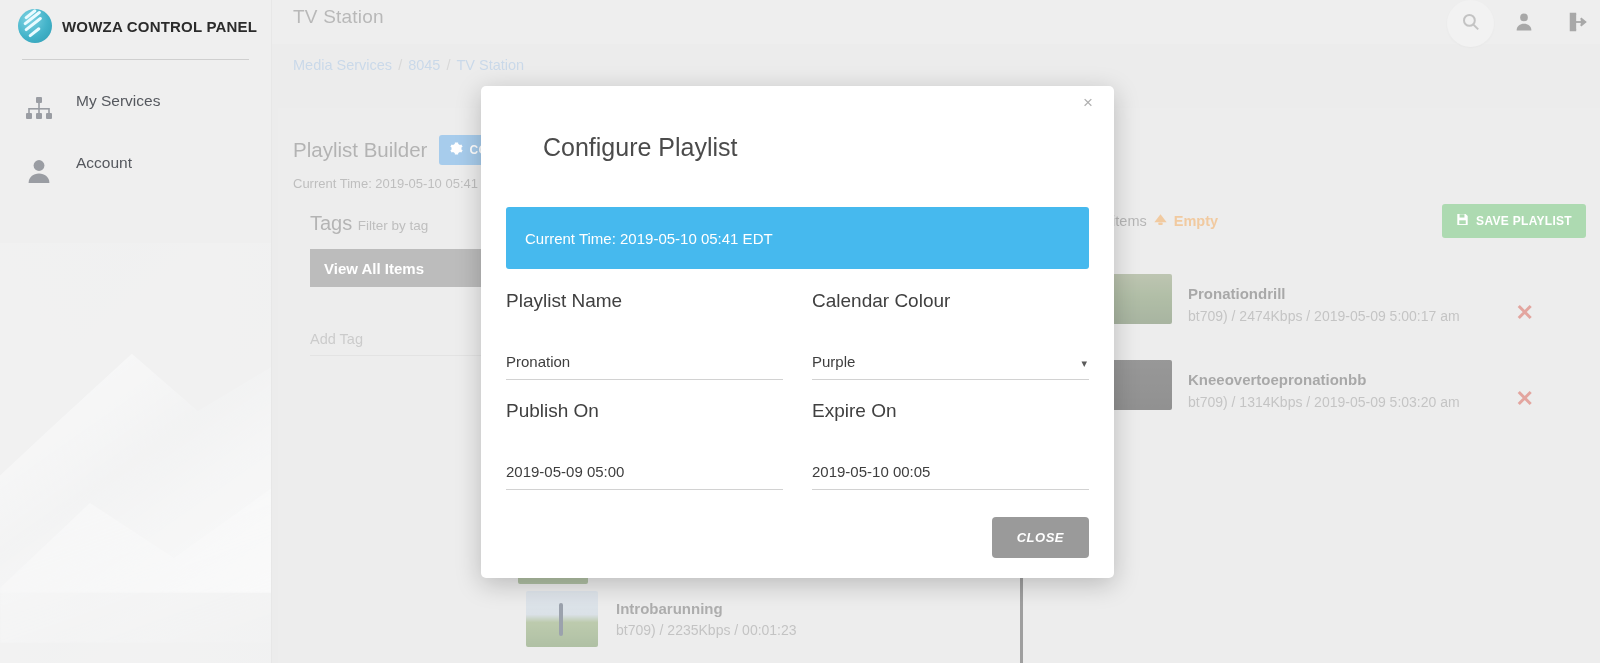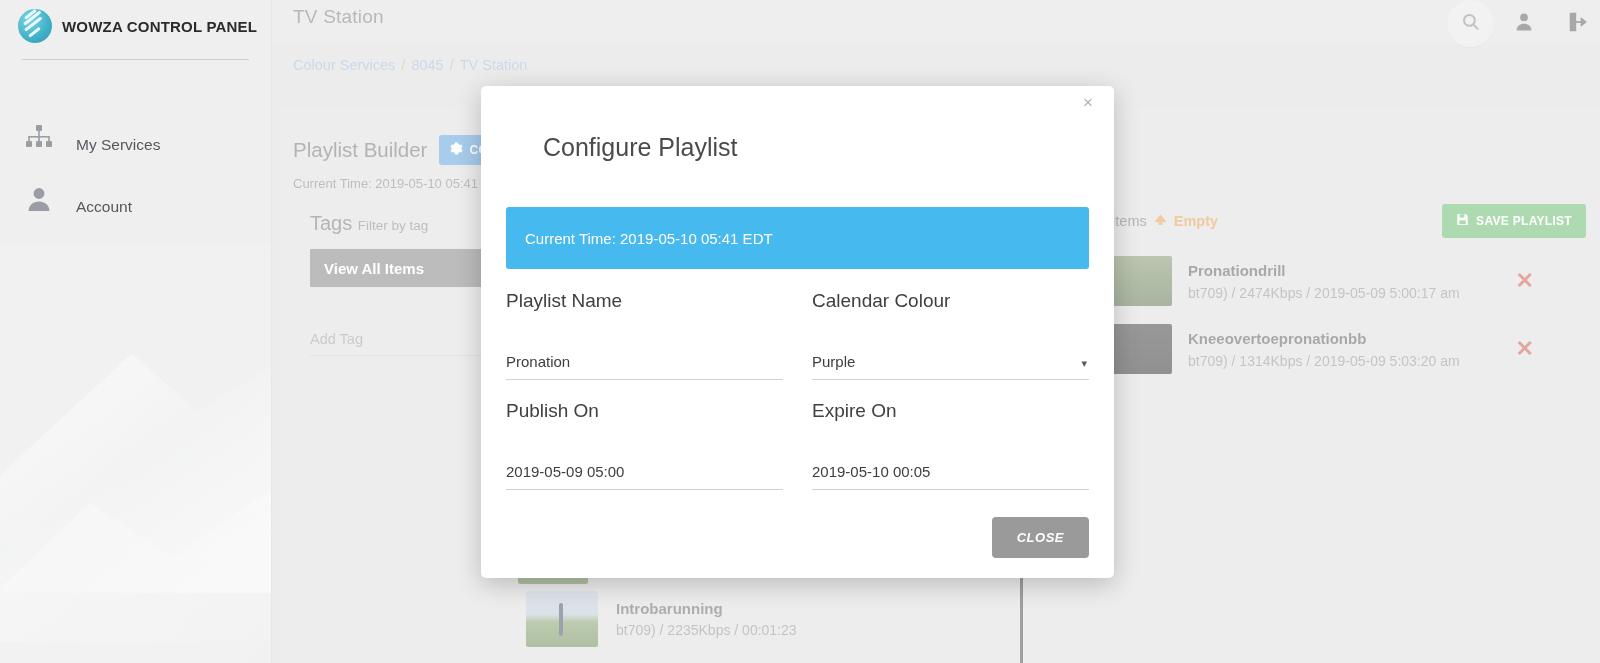--- a/index.html
+++ b/index.html
@@ -62,21 +62,21 @@
   .brand-title {
     font-size: 15px; font-weight: bold; letter-spacing: .2px; color: #2b2b2b;
     white-space: nowrap;
   }
   .side-divider {
     position: relative; z-index: 3;
     margin: 7px 22px 0 22px; height: 1px; background: #cfcfcf;
   }
   .nav { position: relative; z-index: 3; margin-top: 32px; }
   .nav-item {
-    display: flex; align-items: flex-end; gap: 20px;
+    display: flex; align-items: flex-start; gap: 20px;
     height: 62px; padding-left: 22px; cursor: pointer;
     color: #5d6066;
   }
   .nav-item .nav-label { font-size: 15.5px; color: #55585e; }
   .nav-icon { width: 34px; height: 34px; display: flex; align-items: center; justify-content: center; }
   .nav-icon svg { fill: #9a9da3; }
 
   
   #topbar {
     position: absolute; left: 272px; top: 0; right: 0; height: 44px;
@@ -191,21 +191,21 @@
   #items-count .empty { color: #e08a2e; font-weight: bold; }
   #save-playlist-btn {
     display: inline-flex; align-items: center; gap: 7px;
     background: #4aad52; color: #fff; border: 0; border-radius: 3px;
     font-size: 12px; font-weight: bold; letter-spacing: .3px;
     padding: 9px 14px; cursor: pointer;
     font-family: "Liberation Sans", sans-serif;
   }
   #save-playlist-btn svg { fill: #fff; }
   .pl-row {
-    display: flex; align-items: center; gap: 16px; margin-top: 18px; position: relative;
+    display: flex; align-items: flex-end; gap: 16px; margin-top: 36px; position: relative;
   }
   .pl-thumb { width: 72px; height: 50px; border-radius: 2px; overflow: hidden; flex: 0 0 auto; }
   .pl-name { font-size: 15px; font-weight: bold; color: #3f3f3f; }
   .pl-sub  { font-size: 14px; color: #7d7d7d; margin-top: 6px; }
   .pl-del  { position: absolute; right: 52px; color: #c0392b; font-size: 22px; font-weight: bold; cursor: pointer; line-height: 1; }
 
   
   #overlay {
     position: absolute; inset: 0; background: rgba(255,255,255,0.55);
   }
@@ -330,21 +330,21 @@
     <div class="top-icon" id="logout-icon">
       <svg width="22" height="22" viewBox="0 0 24 24" fill="none" stroke="#3f3f3f" stroke-width="2">
         <path d="M10 3H4v18h6"></path>
         <path d="M15 8l5 4-5 4"></path>
         <path d="M9.5 12H20"></path>
       </svg>
     </div>
   </div>
 
   <div id="breadcrumb">
-    <a>Colour Services</a><span class="sep">/</span><a>8045</a><span class="sep">/</span><a>TV Station</a>
+    <a>Media Services</a><span class="sep">/</span><a>8045</a><span class="sep">/</span><a>TV Station</a>
   </div>
 
   <div id="main-panel">
 
     <div id="builder-head">
       <div id="builder-title">Playlist Builder</div>
       <button id="configure-btn">
         <span>
           <svg width="13" height="13" viewBox="0 0 24 24">
             <path d="M12 8.2a3.8 3.8 0 100 7.6 3.8 3.8 0 000-7.6zm9.2 3.8c0-.6-.06-1.2-.16-1.76l2.3-1.7-2.3-3.98-2.7 1.1a9.4 9.4 0 00-3.04-1.76L14.9 1h-5.8l-.4 2.9A9.4 9.4 0 005.66 5.66l-2.7-1.1-2.3 3.98 2.3 1.7c-.1.56-.16 1.16-.16 1.76s.06 1.2.16 1.76l-2.3 1.7 2.3 3.98 2.7-1.1a9.4 9.4 0 003.04 1.76l.4 2.9h5.8l.4-2.9a9.4 9.4 0 003.04-1.76l2.7 1.1 2.3-3.98-2.3-1.7c.1-.56.16-1.16.16-1.76z"></path>

